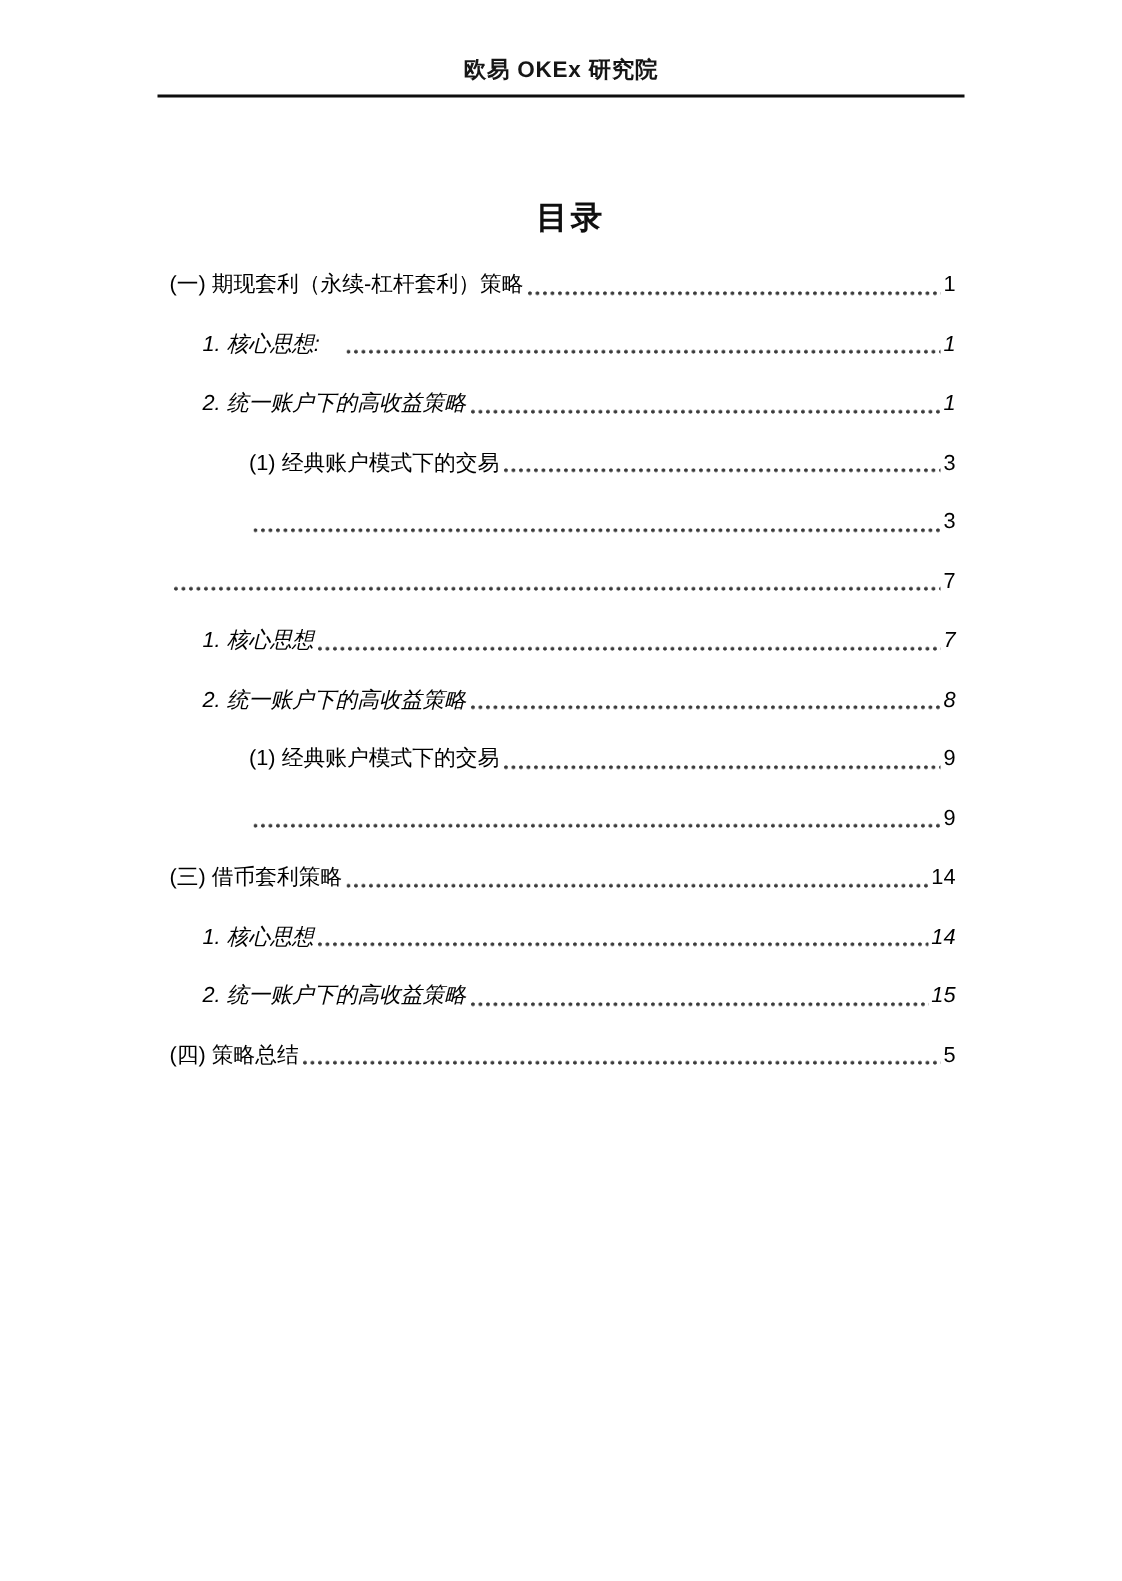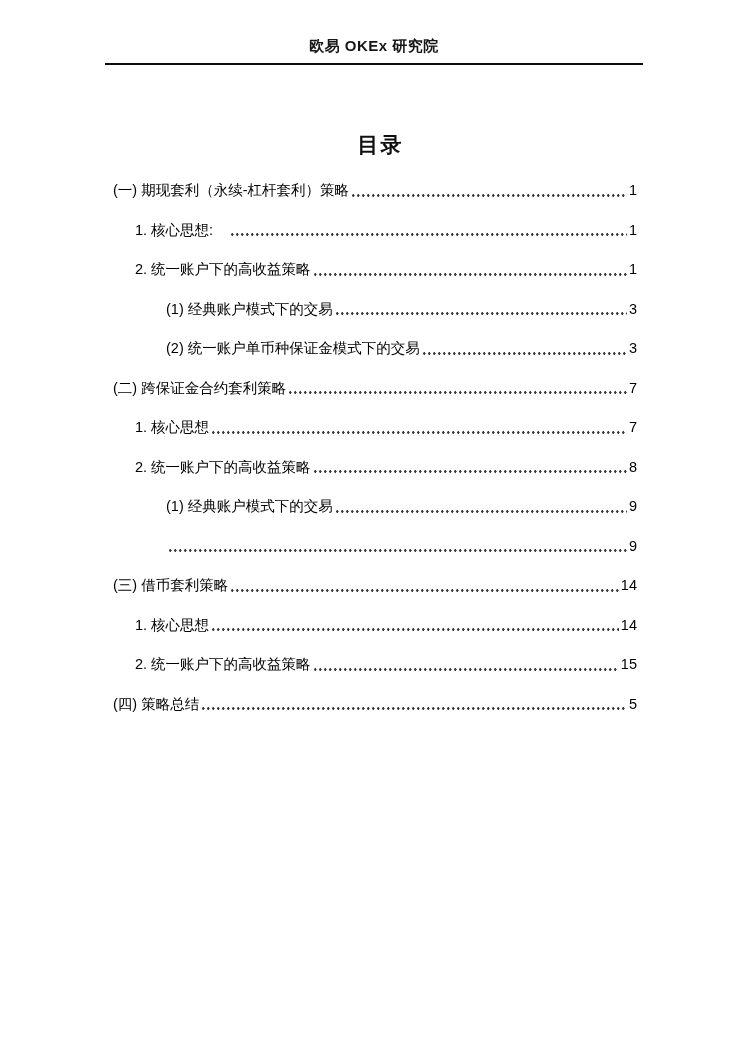--- a/index.html
+++ b/index.html
@@ -59,21 +59,21 @@
   }
   .toc-row {
     display: flex;
     align-items: flex-end;
     height: 20px;
     margin-bottom: 19.5px;
     font-size: 14.5px;
     color: #000000;
     cursor: pointer;
   }
-  .toc-row.level-2 { padding-left: 22px; }
+  .toc-row.level-2 { padding-left: 22px; font-style: italic; }
   .toc-row.level-3 { padding-left: 53px; align-items: flex-end; }
   .toc-label {
     white-space: nowrap;
     line-height: 20px;
     flex: 0 0 auto;
   }
   .toc-dots {
     flex: 1 1 auto;
     align-self: flex-end;
     height: 3px;
@@ -120,27 +120,25 @@
       <span class="toc-page">1</span>
     </div>
 
     <div class="toc-row level-3">
       <span class="toc-label">(1) 经典账户模式下的交易</span>
       <span class="toc-dots"></span>
       <span class="toc-page">3</span>
     </div>
 
     <div class="toc-row level-3">
-      <span class="toc-label">(2) 统一账户单币种保证金模式下的交易</span>
       <span class="toc-dots"></span>
       <span class="toc-page">3</span>
     </div>
 
     <div class="toc-row level-1">
-      <span class="toc-label">(二) 跨保证金合约套利策略</span>
       <span class="toc-dots"></span>
       <span class="toc-page">7</span>
     </div>
 
     <div class="toc-row level-2">
       <span class="toc-label">1. 核心思想</span>
       <span class="toc-dots"></span>
       <span class="toc-page">7</span>
     </div>
 

